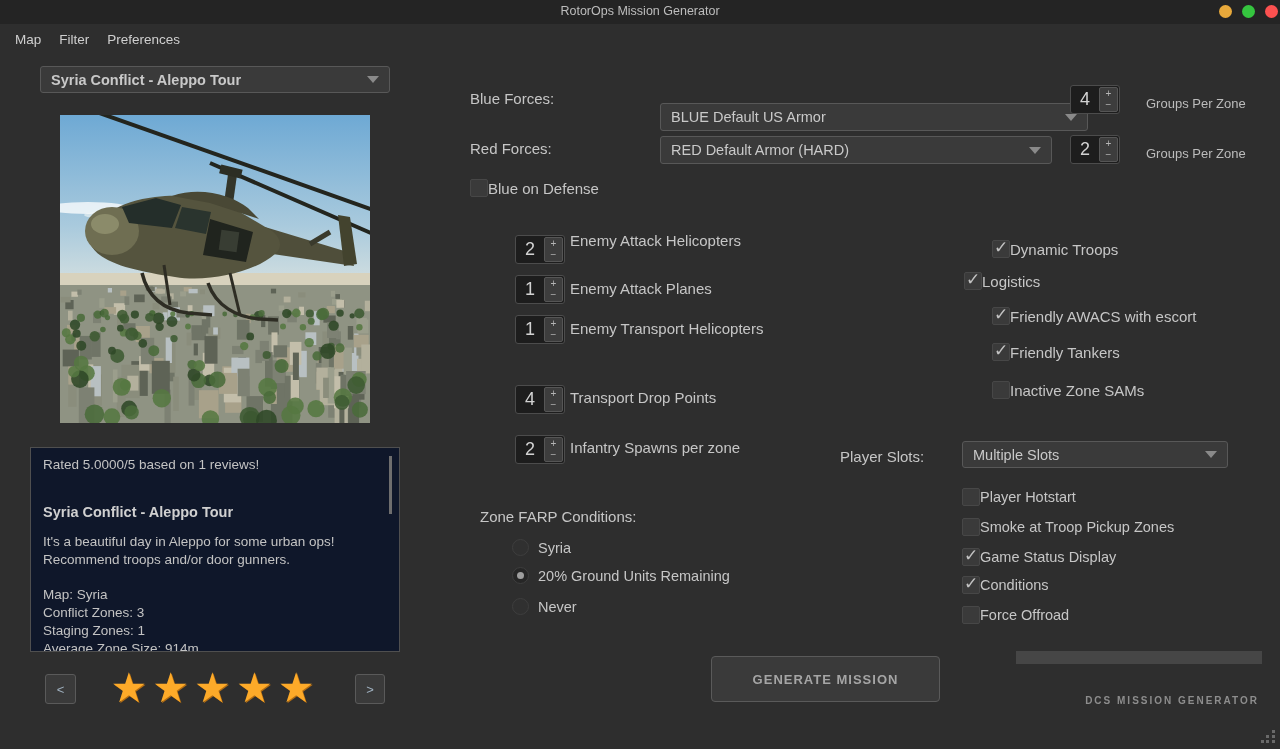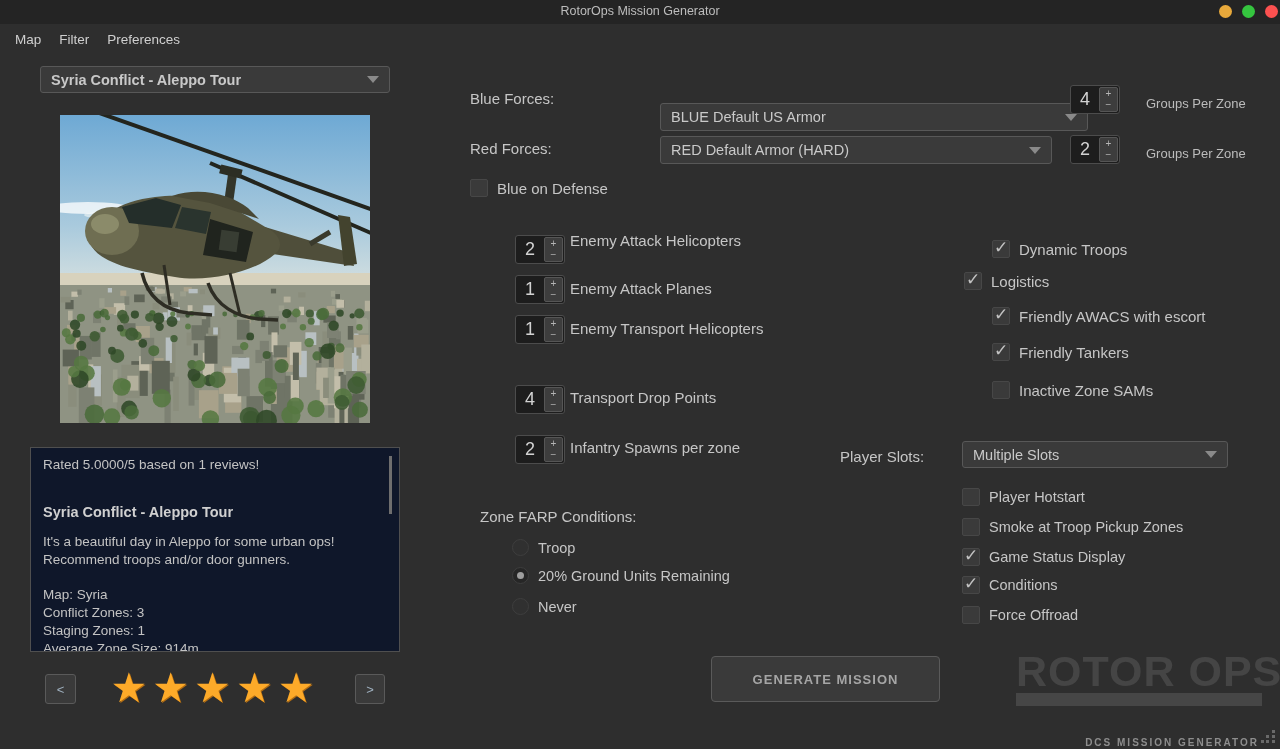--- a/index.html
+++ b/index.html
@@ -21,21 +21,21 @@
             border-top:7px solid #8a8a8a;margin-left:8px;}
   .spinner{position:absolute;width:50px;height:29px;background:#1d1d1d;border:1px solid #4c4c4c;
            border-radius:3px;box-sizing:border-box;display:flex;}
   .spin-val{flex:1;font-size:18px;color:#d2d2d2;display:flex;align-items:center;padding-left:9px;}
   .spin-btns{width:19px;margin:1px;background:#3d3d3d;border:1px solid #565656;border-radius:2px;
              display:flex;flex-direction:column;box-sizing:border-box;}
   .spin-btns span{flex:1;display:flex;align-items:center;justify-content:center;font-size:10px;
                   color:#b5b5b5;line-height:1;cursor:default;}
   .label{position:absolute;font-size:15px;color:#c6c6c6;white-space:nowrap;}
   .small-label{position:absolute;font-size:13px;color:#bcbcbc;white-space:nowrap;}
-  .check-row{position:absolute;display:flex;align-items:center;gap:9px;}
+  .check-row{position:absolute;display:flex;align-items:center;}
   .cb{position:relative;width:16px;height:16px;background:#3a3a3a;border:1px solid #474747;border-radius:2px;flex:none;}
   .cb.on::after{content:"✓";position:absolute;left:1px;top:-4px;font-size:17px;color:#c2c2c2;}
   .cb-label{font-size:14.5px;color:#c6c6c6;white-space:nowrap;}
   .radio-row{position:absolute;display:flex;align-items:center;gap:9px;}
   .rb{position:relative;width:15px;height:15px;border-radius:50%;background:#303030;border:1px solid #3e3e3e;flex:none;}
   .rb.on{background:#262626;}
   .rb.on::after{content:"";position:absolute;left:4px;top:4px;width:7px;height:7px;border-radius:50%;background:#9e9e9e;}
   .btn{position:absolute;background:#3a3a3a;border:1px solid #5a5a5a;border-radius:3px;
        display:flex;align-items:center;justify-content:center;box-sizing:border-box;cursor:default;}
   
@@ -525,35 +525,34 @@
     <span class="cb-label">Conditions</span>
   </div>
   <div class="check-row" style="left:962px;top:606px">
     <span class="cb"></span>
     <span class="cb-label">Force Offroad</span>
   </div>
 
   <div class="label" style="left:480px;top:508px">Zone FARP Conditions:</div>
   <div class="radio-row" style="left:512px;top:539px">
     <span class="rb"></span>
-    <span class="cb-label">Troop</span>
+    <span class="cb-label">Syria</span>
   </div>
   <div class="radio-row" style="left:512px;top:567px">
     <span class="rb on"></span>
     <span class="cb-label">20% Ground Units Remaining</span>
   </div>
   <div class="radio-row" style="left:512px;top:598px">
     <span class="rb"></span>
     <span class="cb-label">Never</span>
   </div>
 
   <div class="btn generate">GENERATE MISSION</div>
 
   <div class="logo">
-    <div class="logo-word">ROTOR OPS</div>
     <div class="logo-bar">
       <span>DCS MISSION GENERATOR</span>
     </div>
   </div>
 
   <div class="grip">
     <i style="left:11px;top:0"></i>
     <i style="left:11px;top:5px"></i>
       <i style="left:5px;top:5px"></i>
     <i style="left:11px;top:10px"></i>

